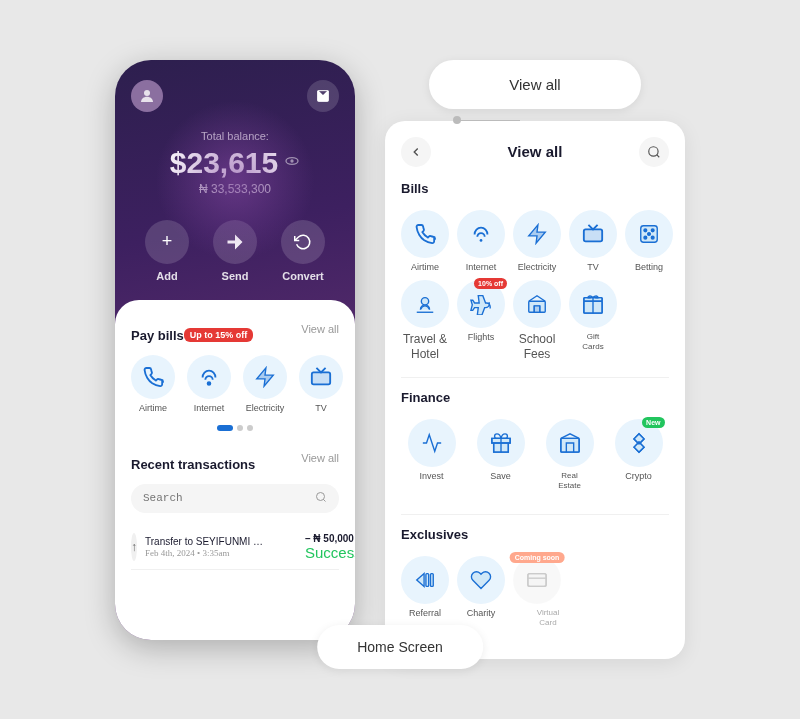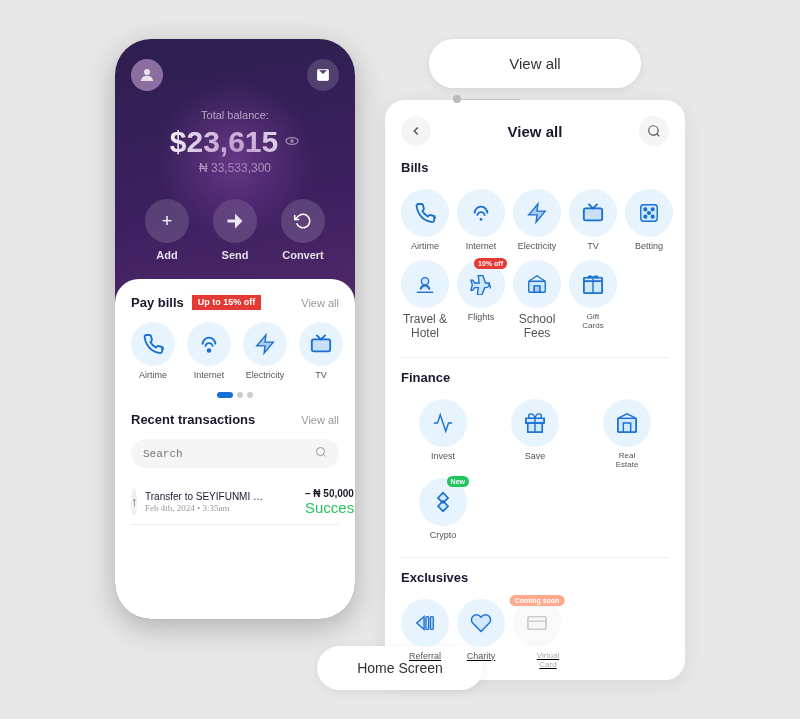--- a/index.html
+++ b/index.html
@@ -152,30 +152,31 @@
       justify-content: space-between;
       align-items: center;
       margin-bottom: 12px;
     }
 
     .section-title {
       font-size: 13px;
       font-weight: 600;
       color: #1a1a2e;
       display: flex;
-      gap: 8px;
+      align-items: center;
+      margin-top: 12px;
     }
 
     .discount-badge {
       background: #e53935;
       color: white;
       font-size: 9px;
       font-weight: 600;
       padding: 2px 6px;
-      border-radius: 0;
+      border-radius: 6px;
     }
 
     .view-all-link {
       color: #999;
       font-size: 11px;
       cursor: pointer;
     }
 
     .bills-icons {
       display: flex;
@@ -816,21 +817,21 @@
               </svg>
           </div>
           <span class="panel-item-label" style="font-size:8px">Gift<br>Cards</span>
         </div>
       </div>
 
       <div class="divider"></div>
 
       <div class="panel-section-title">Finance</div>
 
-      <div class="panel-icons-grid" style="grid-template-columns: repeat(3, 1fr);">
+      <div class="panel-icons-grid" style="grid-template-columns: repeat(4, 1fr);">
 
         <div class="panel-item">
           <div class="panel-circle">
             <svg width="22" height="22" viewBox="0 0 24 24" fill="none" stroke="#1a6fd4" stroke-width="1.5">
                 <polyline points="22,12 18,12 15,21 9,3 6,12 2,12" fill="none"></polyline>
               </svg>
           </div>
           <span class="panel-item-label">Invest</span>
         </div>
 
@@ -874,21 +875,21 @@
           <span class="panel-item-label">Crypto</span>
         </div>
 
         <div class="panel-item" style="visibility:hidden;"></div>
       </div>
 
       <div class="divider"></div>
 
       <div class="panel-section-title">Exclusives</div>
 
-      <div class="panel-icons-grid" style="grid-template-columns: repeat(5, 1fr); text-decoration: underline;">
+      <div class="panel-icons-grid" style="grid-template-columns: repeat(5, 1fr);">
 
         <div class="panel-item">
           <div class="panel-circle">
             <svg width="22" height="22" viewBox="0 0 24 24" fill="none" stroke="#1a6fd4" stroke-width="1.5">
                 <polygon points="11,5 11,19 3,12" fill="#d0e8f8"></polygon>
                 <rect x="13" y="5" width="3" height="14" rx="1" fill="#d0e8f8"></rect>
                 <rect x="18" y="5" width="3" height="14" rx="1" fill="#d0e8f8"></rect>
               </svg>
           </div>
           <span class="panel-item-label">Referral</span>

